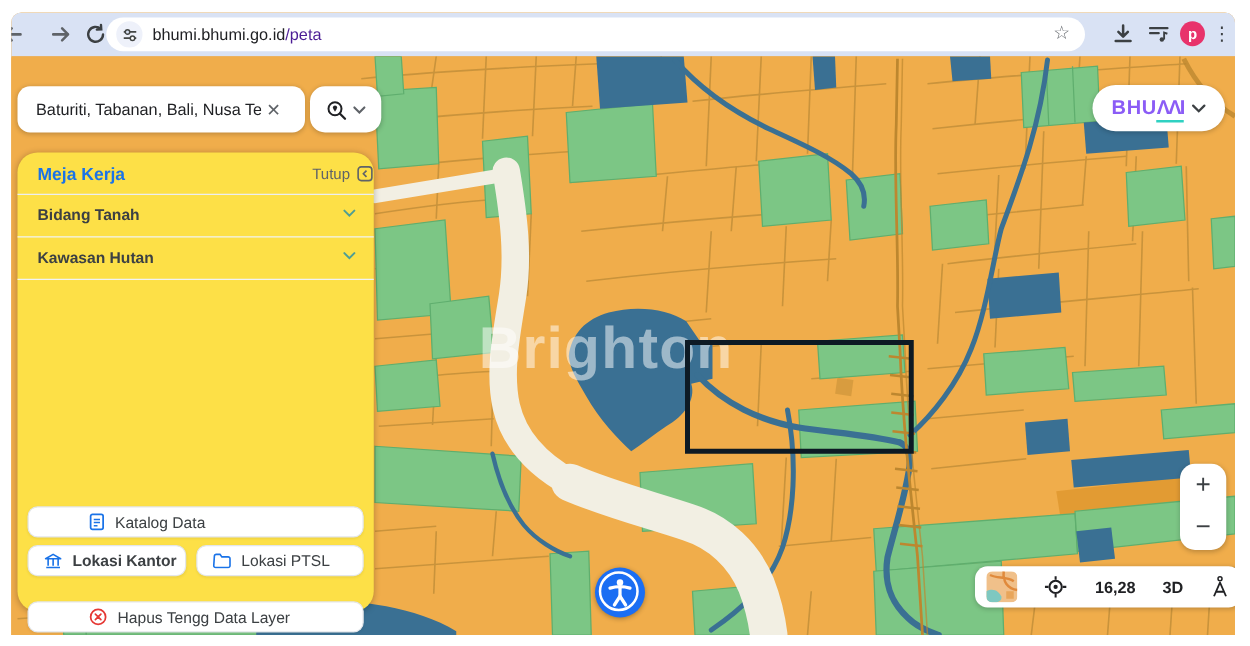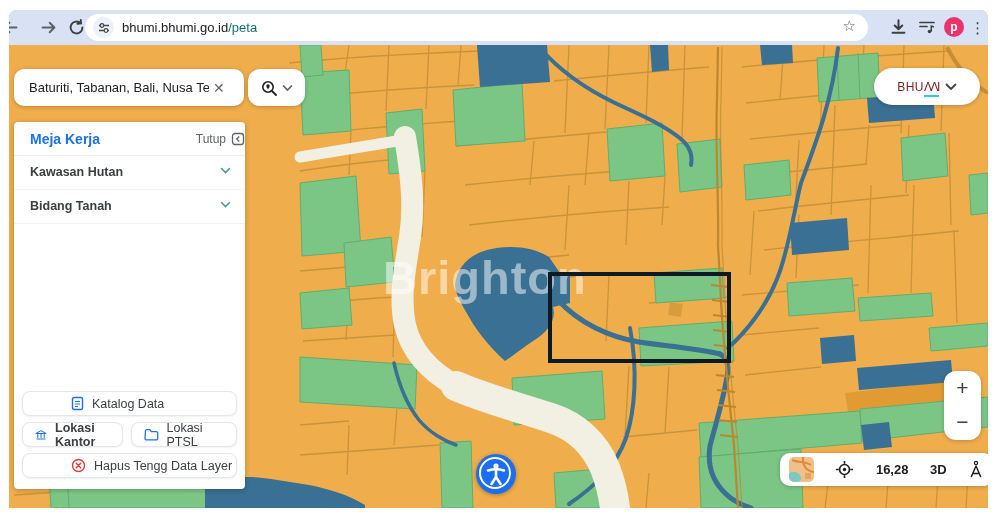--- a/index.html
+++ b/index.html
@@ -9,21 +9,21 @@
           border-radius:8px 8px 0 0;overflow:hidden;background:#f0ad4b;}
   
   .chrome{position:absolute;left:0;top:0;width:100%;height:35px;background:#d9e2f4;
           border-bottom:1px solid #c9d3ea;}
   .nav-ic{position:absolute;top:8px;width:19px;height:19px;color:#5f6368;}
   .urlbar{position:absolute;left:76px;top:4px;width:783px;height:27px;background:#ffffff;
           border-radius:14px;display:flex;align-items:center;}
   .tune-wrap{margin-left:8px;width:21px;height:21px;border-radius:50%;background:#eef1fa;
              display:flex;align-items:center;justify-content:center;}
   .url-text{margin-left:8px;font-size:13px;color:#202124;white-space:nowrap;}
-  .url-path{color:#0f766e;}
+  .url-path{color:#4c1d95;}
   .star{position:absolute;right:12px;top:3px;font-size:15px;color:#5f6368;}
   .chrome-right{position:absolute;right:0;top:0;height:35px;}
   .dl-ic{position:absolute;right:80px;top:8px;width:19px;height:19px;color:#3c4043;}
   .media-ic{position:absolute;right:52px;top:9px;width:18px;height:17px;color:#3c4043;}
   .avatar{position:absolute;right:24px;top:7px;width:20px;height:20px;border-radius:50%;
           background:#e8336b;color:#fff;font-size:12px;font-weight:bold;text-align:center;line-height:20px;}
   .kebab{position:absolute;right:4px;top:7px;font-size:15px;color:#3c4043;width:14px;text-align:center;line-height:21px;}
   
   .map{position:absolute;left:0;top:35px;width:979px;height:463px;background:#f0ad4b;overflow:hidden;}
   .map svg.base{position:absolute;left:0;top:0;}
@@ -33,42 +33,42 @@
   
   .search-pill{position:absolute;left:5px;top:24px;width:230px;height:37px;background:#fff;
                border-radius:10px;box-shadow:0 1px 4px rgba(0,0,0,.22);display:flex;align-items:center;}
   .search-input{border:none;outline:none;margin-left:13px;width:180px;font-size:13px;color:#202124;
                 font-family:"Liberation Sans",sans-serif;background:transparent;}
   .search-clear{margin-left:2px;font-size:14px;color:#5f6368;cursor:pointer;}
   .search-tools{position:absolute;left:239px;top:24px;width:57px;height:37px;background:#fff;
                 border-radius:12px;box-shadow:0 1px 4px rgba(0,0,0,.22);
                 display:flex;align-items:center;justify-content:center;gap:4px;}
   
-  .panel{position:absolute;left:5px;top:77px;width:231px;height:367px;background:#ffffff;
-         border-radius:4px;box-shadow:0 1px 5px rgba(0,0,0,.25);}
+  .panel{position:absolute;left:5px;top:77px;width:285px;height:367px;background:#fde047;
+         border-radius:16px;box-shadow:0 1px 5px rgba(0,0,0,.25);}
   .panel-head{position:relative;height:33px;border-bottom:1px solid #eceef1;}
   .panel-title{position:absolute;left:16px;top:9px;font-size:14px;font-weight:bold;color:#1a73e8;}
   .panel-close{position:absolute;right:0;top:10px;display:flex;align-items:center;gap:5px;
                font-size:12px;color:#5f6368;cursor:pointer;}
   .panel-row{position:relative;height:33px;border-bottom:1px solid #f1f3f4;}
   .panel-row .lbl{position:absolute;left:16px;top:9px;font-size:12.5px;font-weight:bold;color:#3c4043;}
   .panel-row .chev{position:absolute;right:14px;top:11px;}
   .panel-actions{position:absolute;left:8px;right:8px;top:263px;}
   .act-btn{position:relative;height:25px;border:1px solid #e3e6ea;border-radius:8px;background:#fff;
            box-shadow:0 1px 2px rgba(0,0,0,.06);display:flex;align-items:center;gap:8px;
            padding:0 0 0 12px;font-size:12.5px;color:#3c4043;cursor:pointer;box-sizing:border-box;}
   .act-row{display:flex;gap:8px;margin-top:6px;}
   .act-row .act-btn:first-child{width:127px;font-weight:bold;}
   .act-row .act-btn:last-child{width:134px;}
-  .act-btn.full{margin-top:6px;padding-left:48px;}
+  .act-btn.full{margin-top:20px;padding-left:48px;}
   
   .brand-pill{position:absolute;left:865px;top:23px;width:106px;height:37px;background:#fff;
               border-radius:19px;box-shadow:0 1px 4px rgba(0,0,0,.22);
               display:flex;align-items:center;justify-content:center;gap:6px;cursor:pointer;}
-  .brand-txt{font-size:12px;font-weight:normal;color:#7f1d1d;letter-spacing:.5px;}
+  .brand-txt{font-size:16px;font-weight:bold;color:#8b5cf6;letter-spacing:.5px;}
   .brand-mi{letter-spacing:-1.5px;border-bottom:2px solid #2fd1c2;padding-bottom:1px;}
   
   .zoomctl{position:absolute;left:935px;top:326px;width:37px;height:69px;background:#fff;
            border-radius:12px;box-shadow:0 1px 4px rgba(0,0,0,.22);}
   .zbtn{position:absolute;left:0;width:37px;height:34px;text-align:center;font-size:21px;
         color:#3c4043;line-height:34px;cursor:pointer;font-weight:300;}
   
   .botbar{position:absolute;left:756px;top:408px;width:213px;height:33px;background:#fff;
           border-radius:10px;box-shadow:0 1px 4px rgba(0,0,0,.22);
           display:flex;align-items:center;justify-content:space-between;padding:0 9px;box-sizing:border-box;margin-left:15px;}
@@ -311,27 +311,27 @@
        <span class="panel-title">Meja Kerja</span>
        <span class="panel-close">
          <span>Tutup</span>
          <svg width="14" height="14" viewBox="0 0 14 14">
            <rect x="1.5" y="1.5" width="11" height="11" rx="2.5" stroke="#5f6368" stroke-width="1.3" fill="none"></rect>
            <path d="M8.2,4.5 L5.7,7 L8.2,9.5" stroke="#5f6368" stroke-width="1.3" fill="none"></path>
          </svg>
        </span>
      </div>
      <div class="panel-row">
-       <span class="lbl">Kawasan Hutan</span>
+       <span class="lbl">Bidang Tanah</span>
        <svg class="chev" width="11" height="8" viewBox="0 0 11 8">
          <path d="M1.5,1.5 L5.5,5.5 L9.5,1.5" stroke="#4f9e94" stroke-width="1.6" fill="none" stroke-linecap="round"></path>
        </svg>
      </div>
      <div class="panel-row">
-       <span class="lbl">Bidang Tanah</span>
+       <span class="lbl">Kawasan Hutan</span>
        <svg class="chev" width="11" height="8" viewBox="0 0 11 8">
          <path d="M1.5,1.5 L5.5,5.5 L9.5,1.5" stroke="#4f9e94" stroke-width="1.6" fill="none" stroke-linecap="round"></path>
        </svg>
      </div>
      <div class="panel-actions">
        <div class="act-btn full">
          <svg width="13" height="15" viewBox="0 0 13 15">
            <rect x="1.5" y="1.5" width="10" height="12" rx="1.5" stroke="#1a73e8" stroke-width="1.4" fill="none"></rect>
            <path d="M4,5.5 h5 M4,8 h5 M4,10.5 h3" stroke="#1a73e8" stroke-width="1.2"></path>
          </svg>

